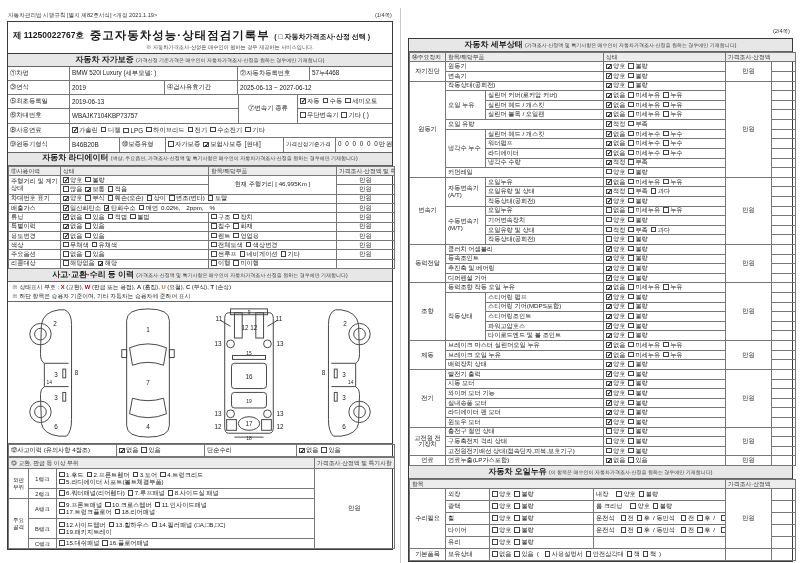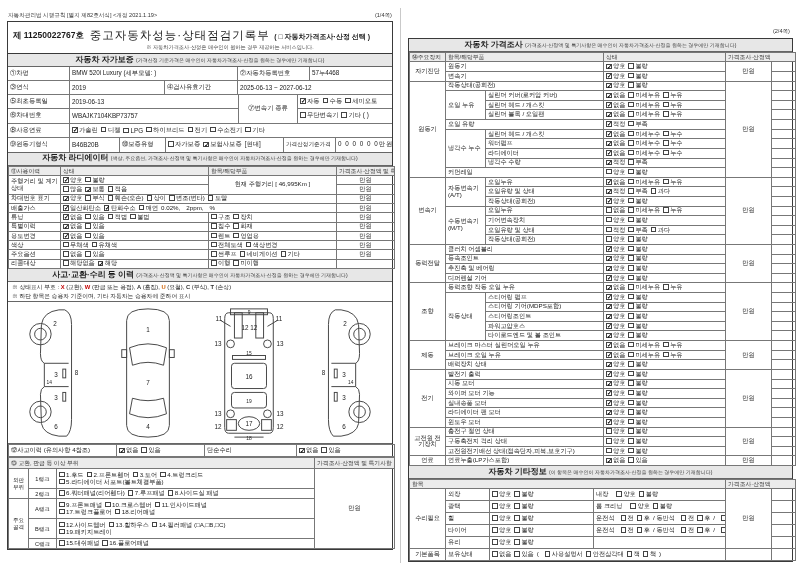--- a/index.html
+++ b/index.html
@@ -7,21 +7,21 @@
 #canvas{position:relative;width:800px;height:563px;background:#fff}
 .page{position:absolute;top:8px;width:400px;height:563px;background:#fff}
 #p1{left:0}
 #p2{left:400px;border-left:1px solid #c9c9c9}
 .pagehead{display:flex;justify-content:space-between;font-size:5.6px;color:#333;padding:4px 8px 1px 8px}
 .pagehead2{text-align:right;font-size:5.6px;color:#333;padding:20px 10px 2px 8px}
 .docbox{border:1.6px solid #3a3a3a;margin:0 7px;background:#fff}
 .titlerow{position:relative;border-bottom:1.2px solid #3a3a3a;padding:3px 4px 2px 4px;min-height:25px}
 .docno{position:absolute;left:5px;top:8px;font-weight:bold;font-size:8.5px}
 .titlecenter{text-align:center;margin-left:60px}
-.maintitle{font-weight:normal;font-size:11.5px;letter-spacing:1px}
+.maintitle{font-weight:bold;font-size:11.5px;letter-spacing:1px}
 .titleopt{font-size:7px;font-weight:bold}
 .titlenote{font-size:5.2px;color:#444;margin-top:1px}
 .bar{background:#e7e7e7;border-bottom:1px solid #666;text-align:center;font-weight:bold;font-size:8px;padding:1.5px 0;line-height:1.1}
 .bar .note{font-weight:normal;font-size:5px;color:#333}
 table{border-collapse:collapse;width:100%;table-layout:fixed}
 td{border:1px solid #777;font-size:6.2px;padding:0 2px;vertical-align:middle;line-height:1.12;overflow:hidden;white-space:nowrap}
 .hdr td{background:#ececec;color:#333;font-size:5.8px;padding:1px 2px}
 .grp{text-align:center}
 .price{text-align:center;color:#222}
 .opt{display:inline-block;margin-right:3px;white-space:nowrap}
@@ -375,21 +375,21 @@
         </tr>
       </tbody>
         </table>
     </div>
   </div>
 
   <div class="page" id="p2">
     <div class="pagehead2">(2/4쪽)</div>
     <div class="docbox">
       <div class="bar">
-        <span>자동차 가격조사</span>
+        <span>자동차 세부상태</span>
         <span class="note">(가격조사·산정액 및 특기사항은 매수인이 자동차가격조사·산정을 원하는 경우에만 기재합니다)</span>
       </div>
       <table id="detail">
         <colgroup>
             <col style="width:36px">
             <col style="width:40px">
             <col style="width:118px">
             <col style="width:122px">
             <col style="width:46px">
             <col style="width:24px">
@@ -637,21 +637,21 @@
               <td rowspan="1" class="grp" style="white-space: normal;">연료</td>
               <td colspan="2">연료누출(LP가스포함)</td>
               <td><span class="opt"><span class="box ck">✓</span>없음</span><span class="opt"><span class="box"></span>있음</span></td>
               <td rowspan="1" class="price">만원</td>
               <td></td>
             </tr>
           </tbody>
       </table>
 
       <div class="bar">
-        <span>자동차 기타정보</span>
+        <span>자동차 오일누유</span>
         <span class="note">(이 항목은 매수인이 자동차가격조사·산정을 원하는 경우에만 기재합니다)</span>
       </div>
       <table id="etc">
         <colgroup>
             <col style="width:36px">
             <col style="width:44px">
             <col style="width:104px">
             <col style="width:132px">
             <col style="width:46px">
             <col style="width:24px">

